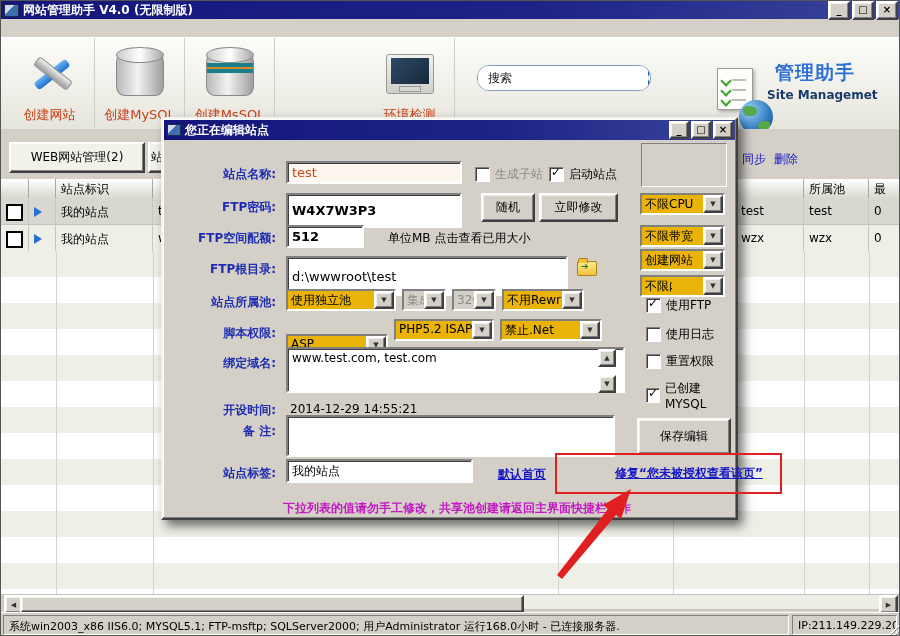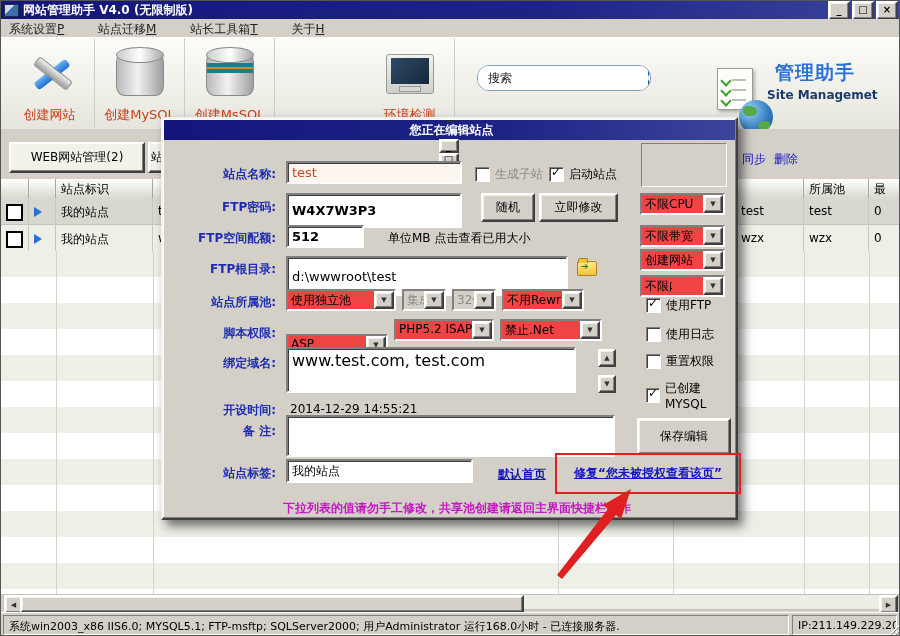--- a/index.html
+++ b/index.html
@@ -64,61 +64,55 @@
   .rowcell{position:absolute;top:0;height:26px;border-right:1px solid #c8c8c0;box-sizing:border-box;padding-top:6px;padding-left:5px;}
   .cbx{width:13px;height:13px;border:2px solid #000;background:#fff;display:inline-block;}
   .play{width:0;height:0;border-left:8px solid #2a6fd8;border-top:5px solid transparent;border-bottom:5px solid transparent;display:inline-block;}
   .stripes{background:repeating-linear-gradient(180deg,#eef0e8 0 26px,#ffffff 26px 52px);}
   .colline{position:absolute;top:0;bottom:0;width:1px;background:#d4d4cc;}
 
   
   .dlg{left:160px;top:116px;width:577px;height:403px;background:#d4d0c8;border-style:solid;border-width:2px;border-color:#f4f3ee #404040 #404040 #f4f3ee;box-shadow:inset -1px -1px 0 #808080,inset 1px 1px 0 #fff,5px 6px 10px rgba(0,0,0,.55);z-index:20;box-sizing:border-box;}
   .dlbl{position:absolute;left:0;width:113px;text-align:right;color:#1f2db0;font-weight:bold;font-size:12px;}
   .din{position:absolute;background:#fff;border-style:solid;border-width:2px;border-color:#808080 #fff #fff #808080;box-shadow:inset 1px 1px 0 #404040;font-family:inherit;font-size:13px;padding:2px 4px;box-sizing:border-box;outline:none;}
-  .dd{position:absolute;height:22px;background:#ef4444;border-style:solid;border-width:2px;border-color:#808080 #fff #fff #808080;box-sizing:border-box;display:flex;align-items:stretch;font-size:12px;}
+  .dd{position:absolute;height:22px;background:#eab308;border-style:solid;border-width:2px;border-color:#808080 #fff #fff #808080;box-sizing:border-box;display:flex;align-items:stretch;font-size:12px;}
   .dd .v{flex:1;padding:1px 2px 0 3px;white-space:nowrap;overflow:hidden;}
   .dd .a{width:16px;display:flex;align-items:center;justify-content:center;font-size:7px;color:#333;}
   .dd.dis{background:#d4d0c8;}
   .dd.dis .v{color:#8a8a86;}
   .cb{position:absolute;display:flex;align-items:center;gap:5px;font-size:12px;}
   .cb .box{width:13px;height:13px;background:#fff;border-style:solid;border-width:1px;border-color:#808080 #fff #fff #808080;box-shadow:inset 1px 1px 0 #404040;position:relative;}
   .cb.on .box::after{content:"✓";position:absolute;left:1px;top:-3px;font-size:12px;font-weight:bold;color:#000;}
   .cb.dis{color:#8a8a86;}
   .dbtn{position:absolute;}
   .ic-folder{position:absolute;width:18px;height:13px;background:linear-gradient(180deg,#ffe98c,#f4c33c);border:1px solid #a8821a;border-radius:2px;}
   .ic-folder::before{content:"";position:absolute;left:0;top:-4px;width:8px;height:4px;background:#f4c33c;border:1px solid #a8821a;border-bottom:0;border-radius:2px 2px 0 0;}
   .ic-folder::after{content:"➔";position:absolute;left:3px;top:-1px;font-size:9px;color:#2c7a1f;}
   .scrbtn{position:absolute;width:15px;height:15px;font-size:7px;color:#333;}
   .note{color:#c318c3;font-weight:bold;font-size:12px;}
-  .redbox{position:absolute;border:2px solid #e02020;display:flex;align-items:center;justify-content:center;}
+  .redbox{position:absolute;border:2px solid #e02020;display:flex;align-items:center;justify-content:center;padding-left:41px;}
 
   
   .statpanel{position:absolute;height:20px;border-style:solid;border-width:1px;border-color:#808080 #fff #fff #808080;padding:3px 4px 0 5px;font-size:11px;white-space:nowrap;overflow:hidden;box-sizing:border-box;}
   .grip{position:absolute;right:1px;bottom:1px;width:13px;height:13px;background:linear-gradient(135deg,transparent 0 50%,#fff 50% 55%,#808080 55% 60%,transparent 60% 70%,#fff 70% 75%,#808080 75% 80%,transparent 80% 90%,#fff 90% 95%,#808080 95%);}
 </style>
 </head>
 <body>
 
 <div id="screen">
 
   <div class="abs titlebar" style="left:0;top:0;width:900px;height:18px;">
     <span class="appico" style="margin-left:3px;"></span>
     <span class="t">网站管理助手 V4.0 (无限制版)</span>
     <span style="flex:1"></span>
     <span class="raised btn winbtn" style="margin-right:2px;">_</span>
     <span class="raised btn winbtn" style="margin-right:2px;">□</span>
     <span class="raised btn winbtn" style="margin-right:3px;">×</span>
   </div>
 
-  <div class="abs" style="left:0;top:18px;width:900px;height:18px;background:#d4d0c8;padding:2px 0 0 8px;box-sizing:border-box;">
-    <span class="menuitem"><span>系统设置</span><u>P</u></span>
-    <span class="menuitem"><span>站点迁移</span><u>M</u></span>
-    <span class="menuitem"><span>站长工具箱</span><u>T</u></span>
-    <span class="menuitem"><span>关于</span><u>H</u></span>
-  </div>
 
   <div class="abs toolbar" style="left:0;top:36px;width:900px;height:92px;">
     <div class="tool" style="left:4px;">
       <div class="icon-wrap">
           <div class="ic-tools"></div>
         </div>
       <div class="lab">创建网站</div>
     </div>
     <div class="tool" style="left:94px;">
       <div class="icon-wrap">
@@ -217,21 +211,21 @@
     <div class="raised btn scrbtn" style="right:0;top:0;left:auto;">▶</div>
   </div>
 
   <div class="abs" style="left:0;top:611px;width:900px;height:25px;background:#d4d0c8;border-top:1px solid #fff;">
     <div class="statpanel" style="left:2px;top:2px;width:786px;">系统win2003_x86 IIS6.0; MYSQL5.1; FTP-msftp; SQLServer2000; 用户Administrator 运行168.0小时 - 已连接服务器.</div>
     <div class="statpanel" style="left:791px;top:2px;width:105px;">IP:211.149.229.202</div>
     <div class="grip"></div>
   </div>
 
   <div class="abs dlg">
-    <div class="titlebar" style="height:20px;margin:1px;flex-direction:column;">
+    <div class="titlebar" style="height:20px;margin:1px;">
       <span class="appico" style="margin-left:3px;width:14px;height:12px;"></span>
       <span class="t">您正在编辑站点</span>
       <span style="flex:1"></span>
       <span class="raised btn winbtn" style="width:16px;height:14px;margin-right:2px;">_</span>
       <span class="raised btn winbtn" style="width:16px;height:14px;margin-right:2px;">□</span>
       <span class="raised btn winbtn" style="width:16px;height:14px;margin-right:2px;">×</span>
     </div>
 
     <div class="dlbl" style="top:47px;">站点名称:</div>
     <input class="din" style="left: 123px; top: 42px; width: 176px; height: 23px; color: rgb(197, 73, 28); background: rgb(253, 246, 238);" value="test">
@@ -318,21 +312,21 @@
     <div class="dd" style="left:231px;top:200px;width:100px;">
         <span class="v">PHP5.2 ISAPI</span>
         <span class="raised a">▼</span>
       </div>
     <div class="dd" style="left:337px;top:200px;width:102px;">
         <span class="v">禁止.Net</span>
         <span class="raised a">▼</span>
       </div>
 
     <div class="dlbl" style="top:236px;">绑定域名:</div>
-    <textarea class="din" style="left: 123px; top: 228px; width: 290px; height: 46px; resize: none; font-size: 16px;">www.test.com, test.com</textarea>
+    <textarea class="din" style="left: 123px; top: 228px; width: 339px; height: 46px; resize: none; font-size: 12px;">www.test.com, test.com</textarea>
     <div class="raised btn scrbtn" style="left:435px;top:230px;width:14px;height:14px;">▲</div>
     <div class="raised btn scrbtn" style="left:435px;top:256px;width:14px;height:14px;">▼</div>
 
     <div class="dlbl" style="top:283px;">开设时间:</div>
     <div class="abs" style="left:127px;top:283px;">2014-12-29 14:55:21</div>
 
     <div class="dlbl" style="top:304px;">备 注:</div>
     <textarea class="din" style="left: 123px; top: 296px; width: 329px; height: 42px; resize: none;"></textarea>
     <div class="raised btn dbtn" style="left:474px;top:299px;width:90px;height:33px;">保存编辑</div>
 

